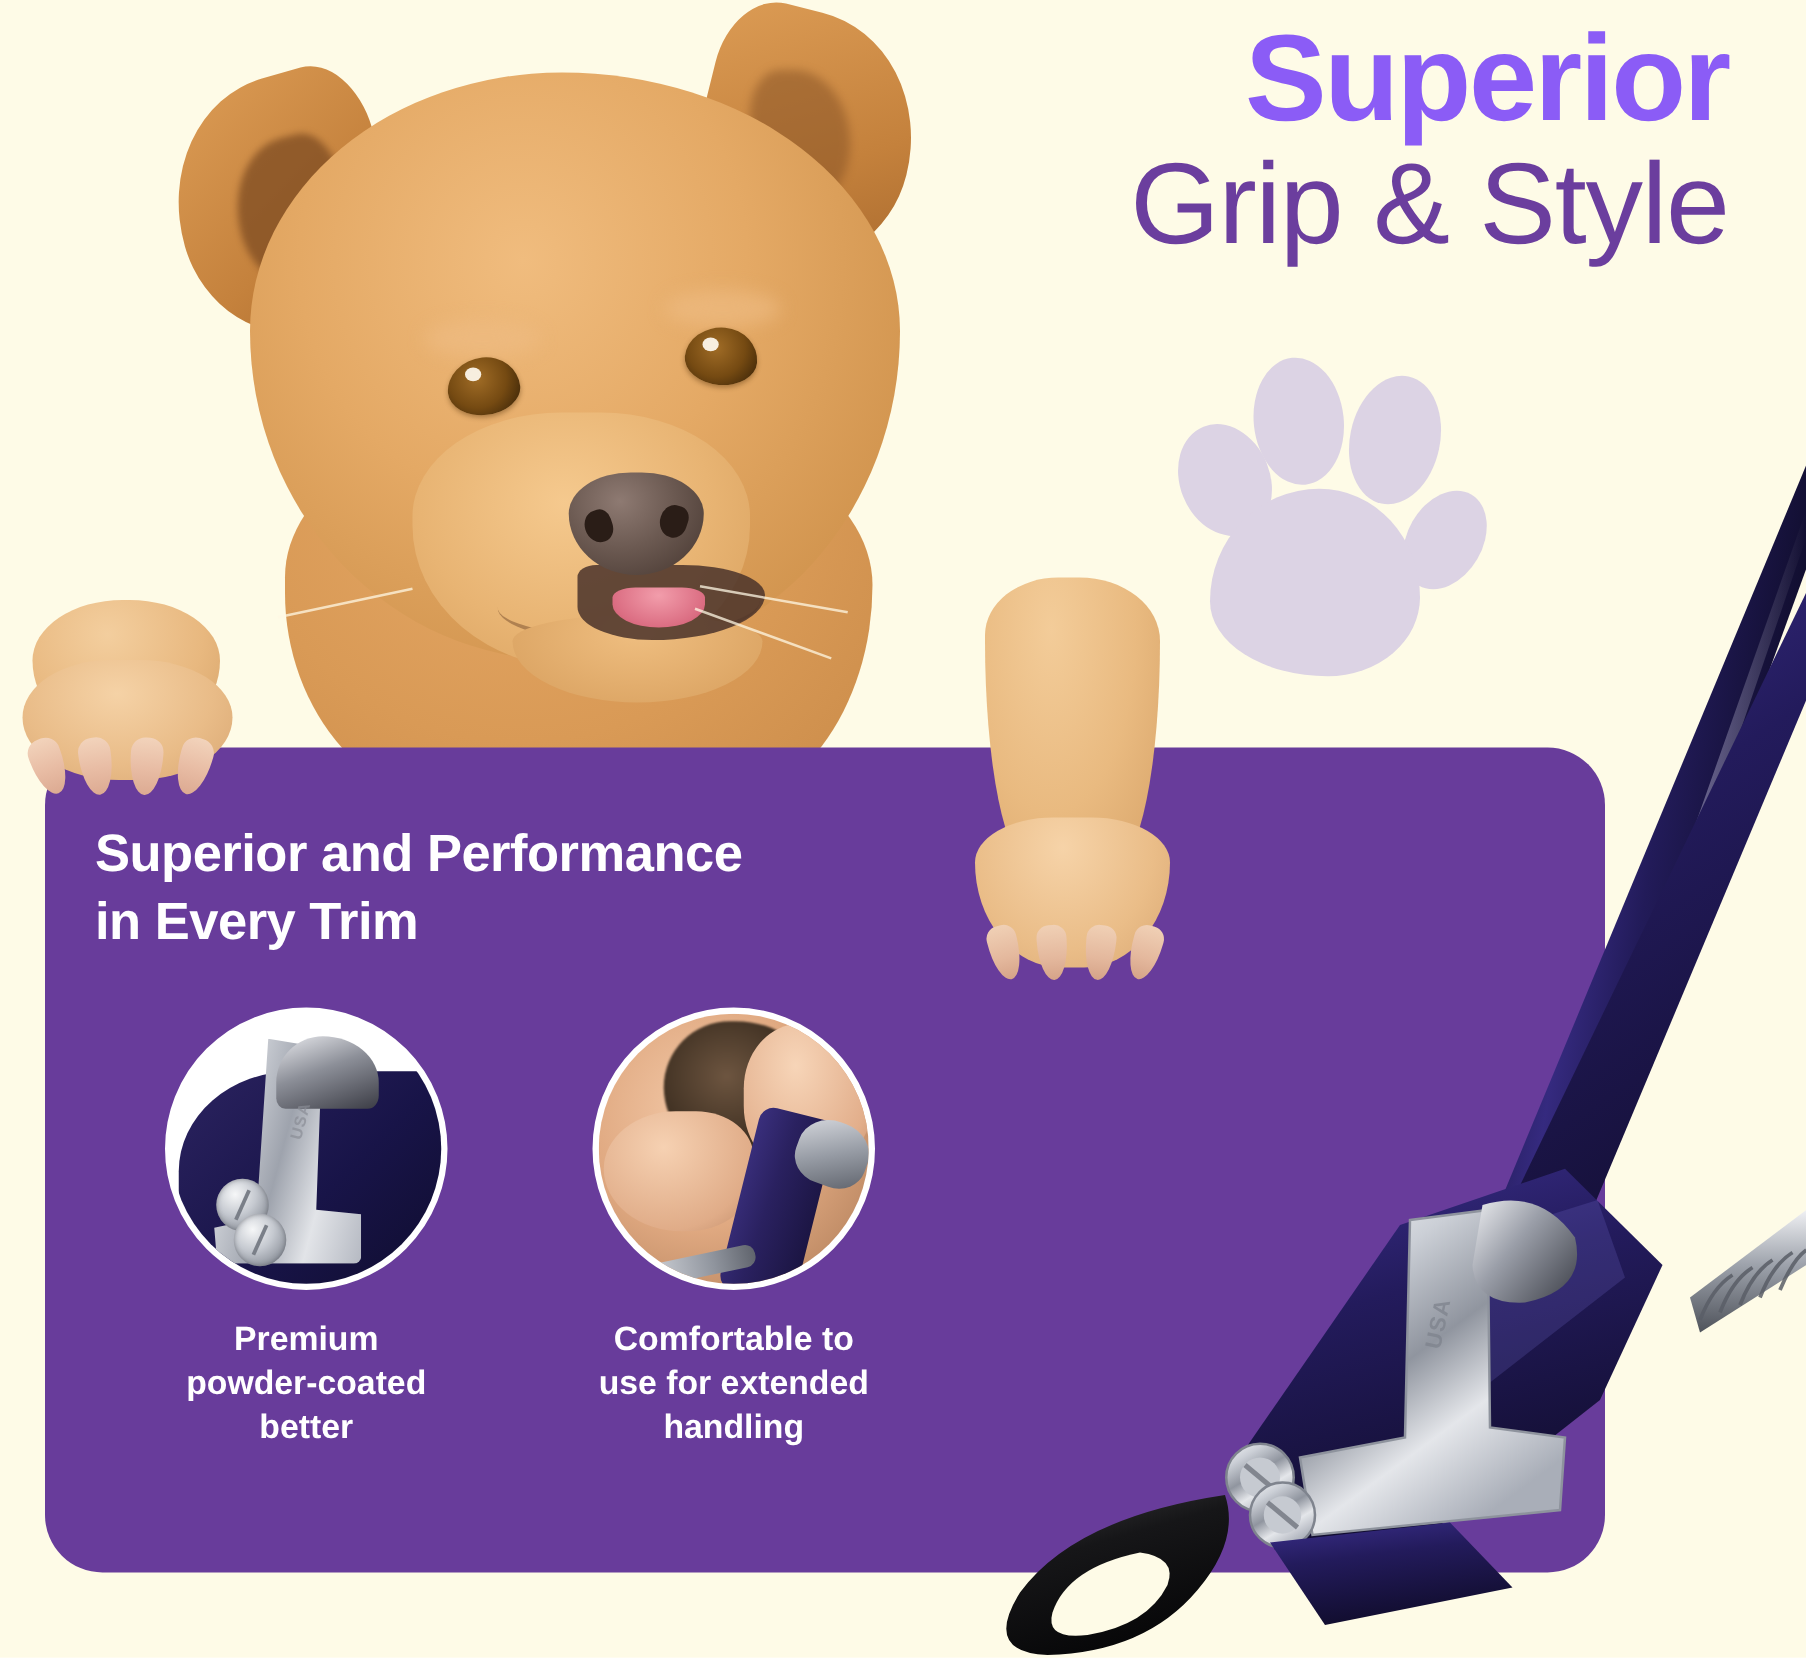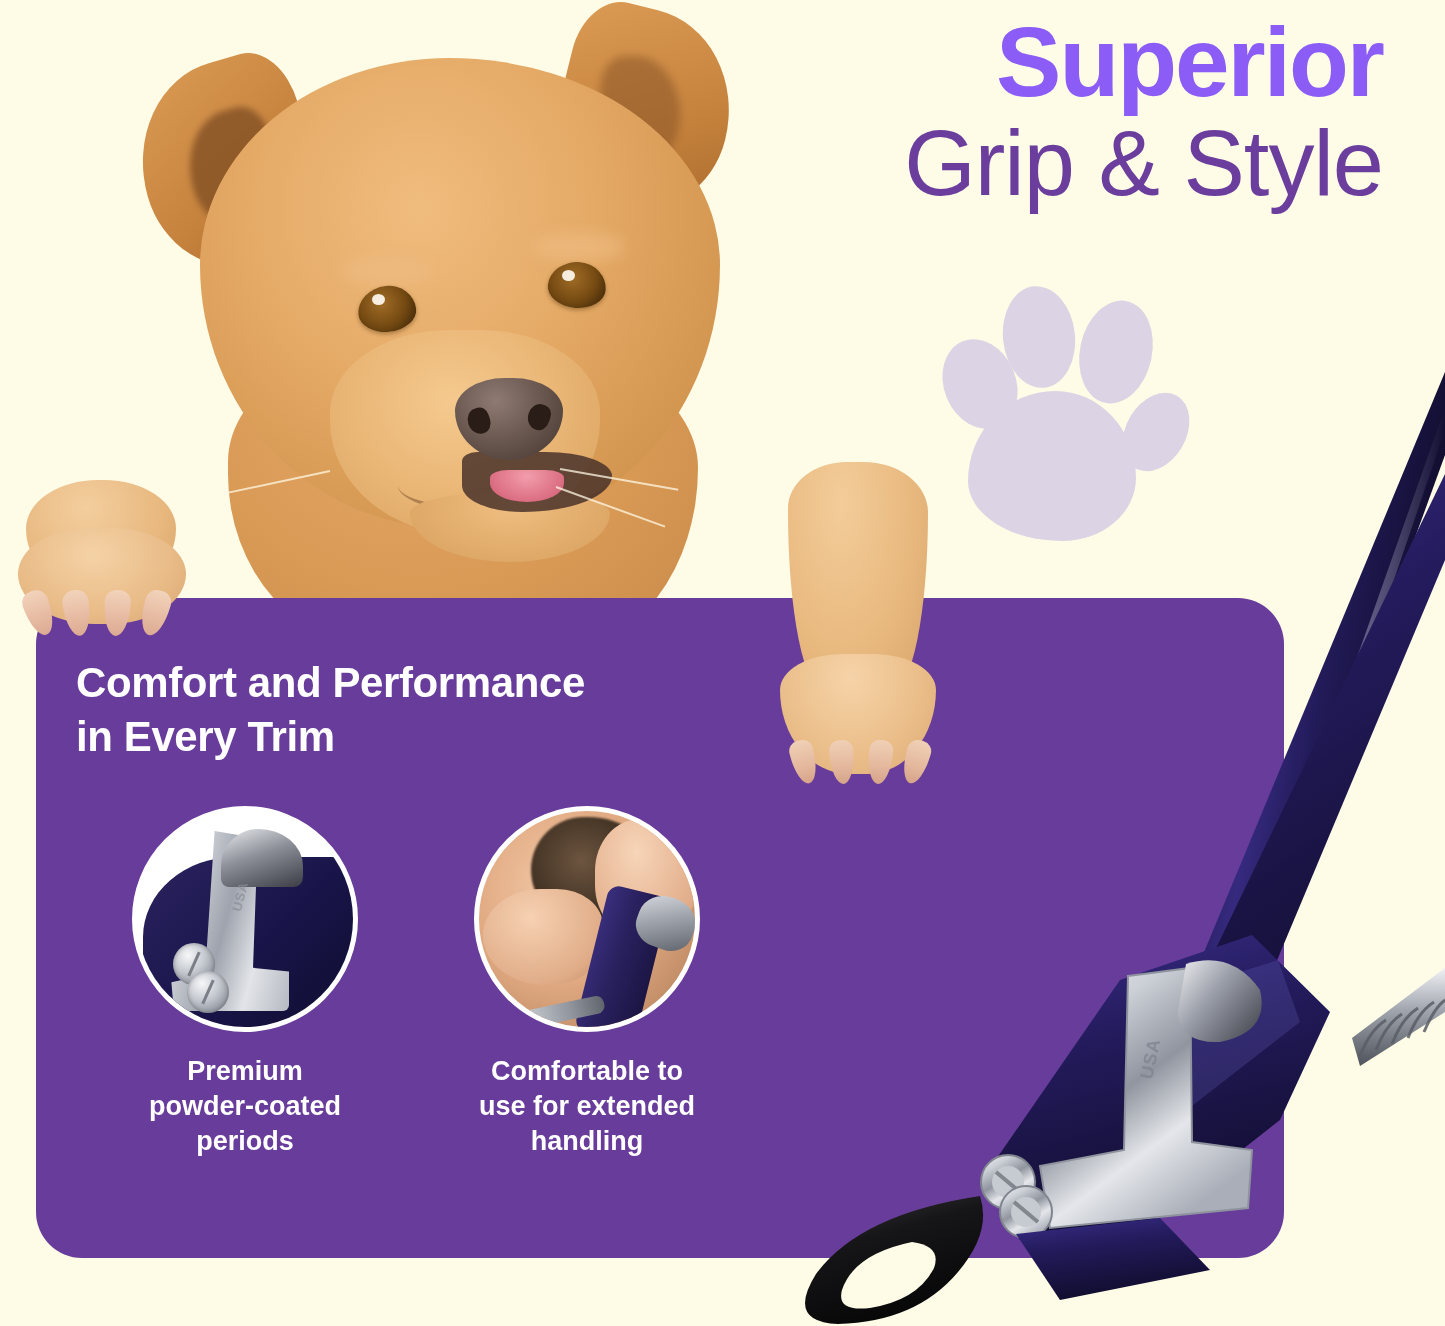--- a/index.html
+++ b/index.html
@@ -503,39 +503,39 @@
 
   <div class="pawprint">
     <div class="paw-part paw-toe-1"></div>
     <div class="paw-part paw-toe-2"></div>
     <div class="paw-part paw-toe-3"></div>
     <div class="paw-part paw-toe-4"></div>
     <div class="paw-part paw-pad"></div>
   </div>
 
   <div class="card">
-    <div class="card-title">Comfort and Performance
+    <div class="card-title">Superior and Performance
 in Every Trim</div>
 
     <div class="features">
 
 
       <div class="feature">
         <div class="feature-circle">
           <div class="c2-bg"></div>
           <div class="c2-navy"></div>
           <div class="c2-chrome-v"></div>
           <div class="c2-chrome-top"></div>
           <div class="c2-stamp">USA</div>
           <div class="c2-screw c2-screw-1"></div>
           <div class="c2-screw c2-screw-2"></div>
         </div>
         <div class="feature-caption">Premium
 powder-coated
-periods</div>
+better</div>
       </div>
 
       <div class="feature">
         <div class="feature-circle">
           <div class="c3-bg"></div>
           <div class="c3-fur"></div>
           <div class="c3-finger-b"></div>
           <div class="c3-finger-a"></div>
           <div class="c3-clipper-body"></div>
           <div class="c3-clipper-head"></div>

